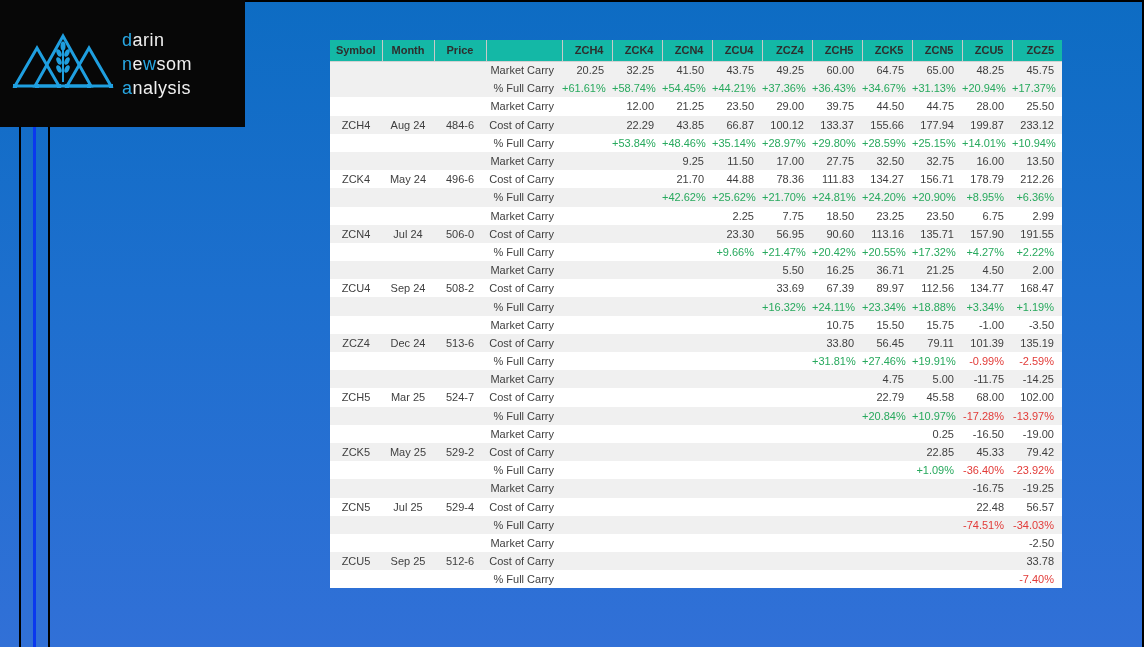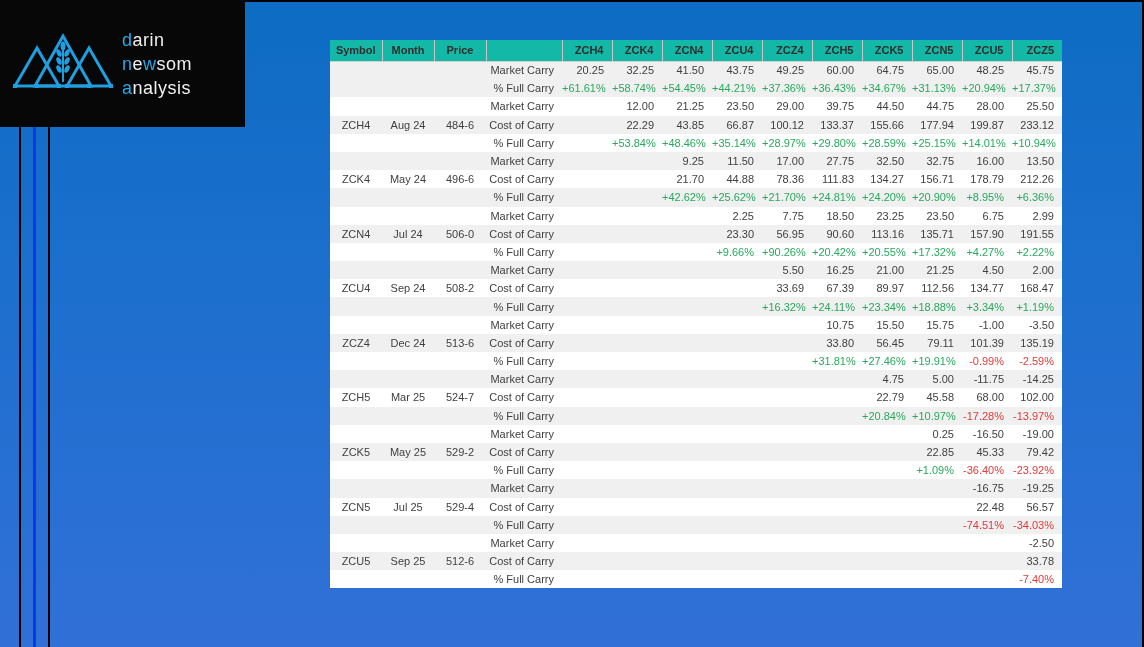--- a/index.html
+++ b/index.html
@@ -299,39 +299,39 @@
           </tr>
           <tr>
             <td class="sym"></td>
             <td class="mon"></td>
             <td class="pri"></td>
             <td class="rowlab">% Full Carry</td>
             <td class="num"></td>
             <td class="num"></td>
             <td class="num"></td>
             <td class="num pos">+9.66%</td>
-            <td class="num pos">+90.26%</td>
+            <td class="num pos">+21.47%</td>
             <td class="num pos">+20.42%</td>
             <td class="num pos">+20.55%</td>
             <td class="num pos">+17.32%</td>
             <td class="num pos">+4.27%</td>
             <td class="num pos">+2.22%</td>
           </tr>
           <tr class="stripe">
             <td class="sym"></td>
             <td class="mon"></td>
             <td class="pri"></td>
             <td class="rowlab">Market Carry</td>
             <td class="num"></td>
             <td class="num"></td>
             <td class="num"></td>
             <td class="num"></td>
             <td class="num">5.50</td>
             <td class="num">16.25</td>
-            <td class="num">21.00</td>
+            <td class="num">36.71</td>
             <td class="num">21.25</td>
             <td class="num">4.50</td>
             <td class="num">2.00</td>
           </tr>
           <tr>
             <td class="sym">ZCU4</td>
             <td class="mon">Sep 24</td>
             <td class="pri">508-2</td>
             <td class="rowlab">Cost of Carry</td>
             <td class="num"></td>

